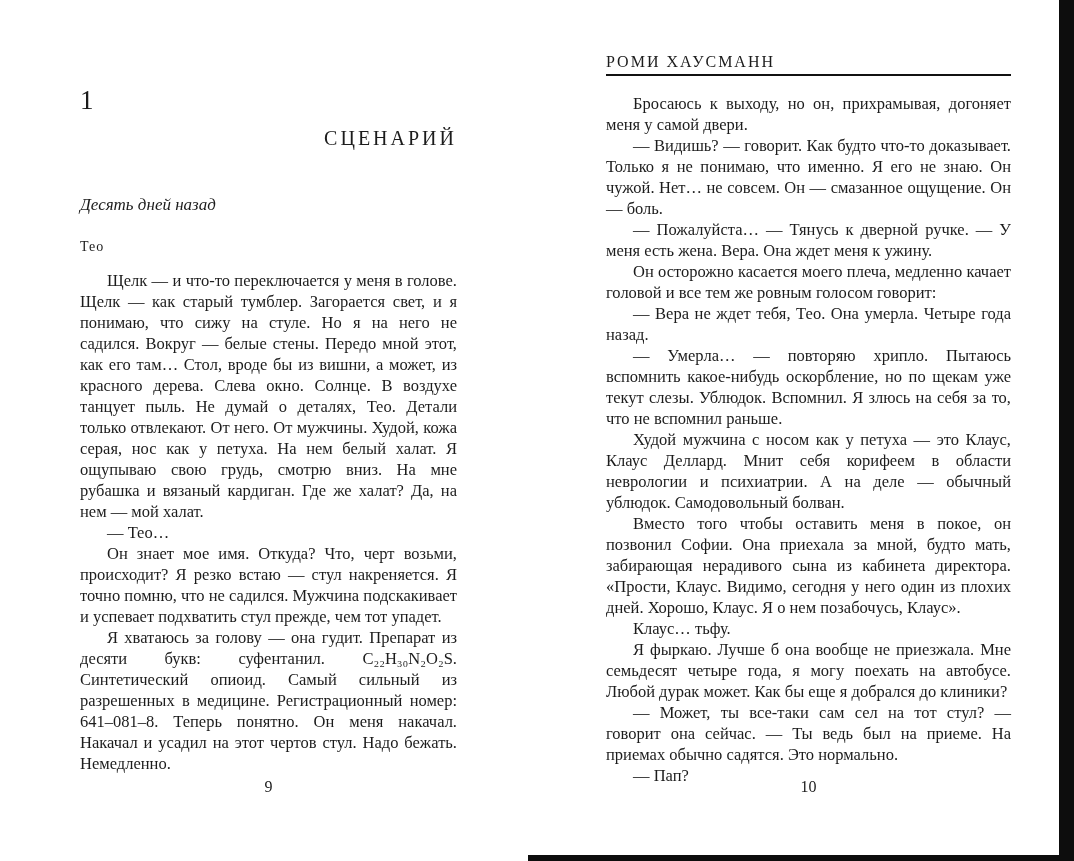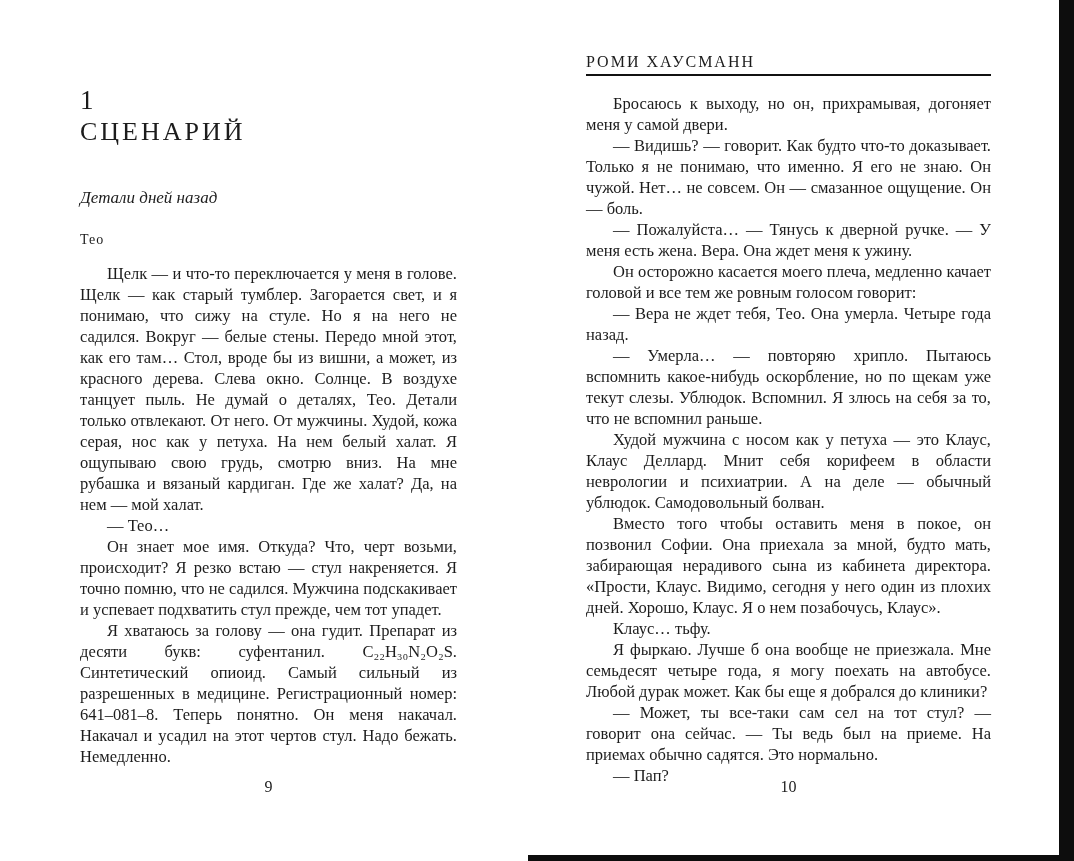--- a/index.html
+++ b/index.html
@@ -18,34 +18,35 @@
   .page {
     position: absolute;
     top: 0;
     height: 861px;
   }
   .page-left {
     left: 80px;
     width: 377px;
   }
   .page-right {
-    left: 586px;
+    left: 606px;
     width: 405px;
   }
   .chapter-number {
     margin-top: 84px;
     font-size: 27px;
     line-height: 32px;
   }
   .chapter-title {
-    margin: 0 0 0 0;
-    font-size: 26px;
+    margin: 7px 0 0 0;
+    font-size: 20px;
     line-height: 31px;
     font-weight: normal;
     letter-spacing: 3px;
+    text-align: right;
   }
   .epigraph {
     margin-top: 40px;
     font-size: 17px;
     line-height: 21px;
     font-style: italic;
   }
   .section-heading {
     margin-top: 19px;
     font-size: 14px;
@@ -98,21 +99,21 @@
     height: 6px;
     background: #0d0d0d;
   }
 </style>
 </head>
 <body>
 
 <div class="page page-left">
   <div class="chapter-number">1</div>
   <h1 class="chapter-title">СЦЕНАРИЙ</h1>
-  <div class="epigraph">Детали дней назад</div>
+  <div class="epigraph">Десять дней назад</div>
   <div class="section-heading">Тео</div>
   <div class="body-text">
       <p>Щелк — и что-то переключается у меня в голове. Щелк — как старый тумблер. Загорается свет, и я понимаю, что сижу на стуле. Но я на него не садился. Вокруг — белые стены. Передо мной этот, как его там… Стол, вроде бы из вишни, а может, из красного дерева. Слева окно. Солнце. В воздухе танцует пыль. Не думай о деталях, Тео. Детали только отвлекают. От него. От мужчины. Худой, кожа серая, нос как у петуха. На нем белый халат. Я ощупываю свою грудь, смотрю вниз. На мне рубашка и вязаный кардиган. Где же халат? Да, на нем — мой халат.</p>
       <p>— Тео…</p>
       <p>Он знает мое имя. Откуда? Что, черт возьми, происходит? Я резко встаю — стул накреняется. Я точно помню, что не садился. Мужчина подскакивает и успевает подхватить стул прежде, чем тот упадет.</p>
       <p>Я хватаюсь за голову — она гудит. Препарат из десяти букв: суфентанил. C₂₂H₃₀N₂O₂S. Синтетический опиоид. Самый сильный из разрешенных в медицине. Регистрационный номер: 641–081–8. Теперь понятно. Он меня накачал. Накачал и усадил на этот чертов стул. Надо бежать. Немедленно.</p>
     </div>
   <div class="page-number">9</div>
 </div>
 

